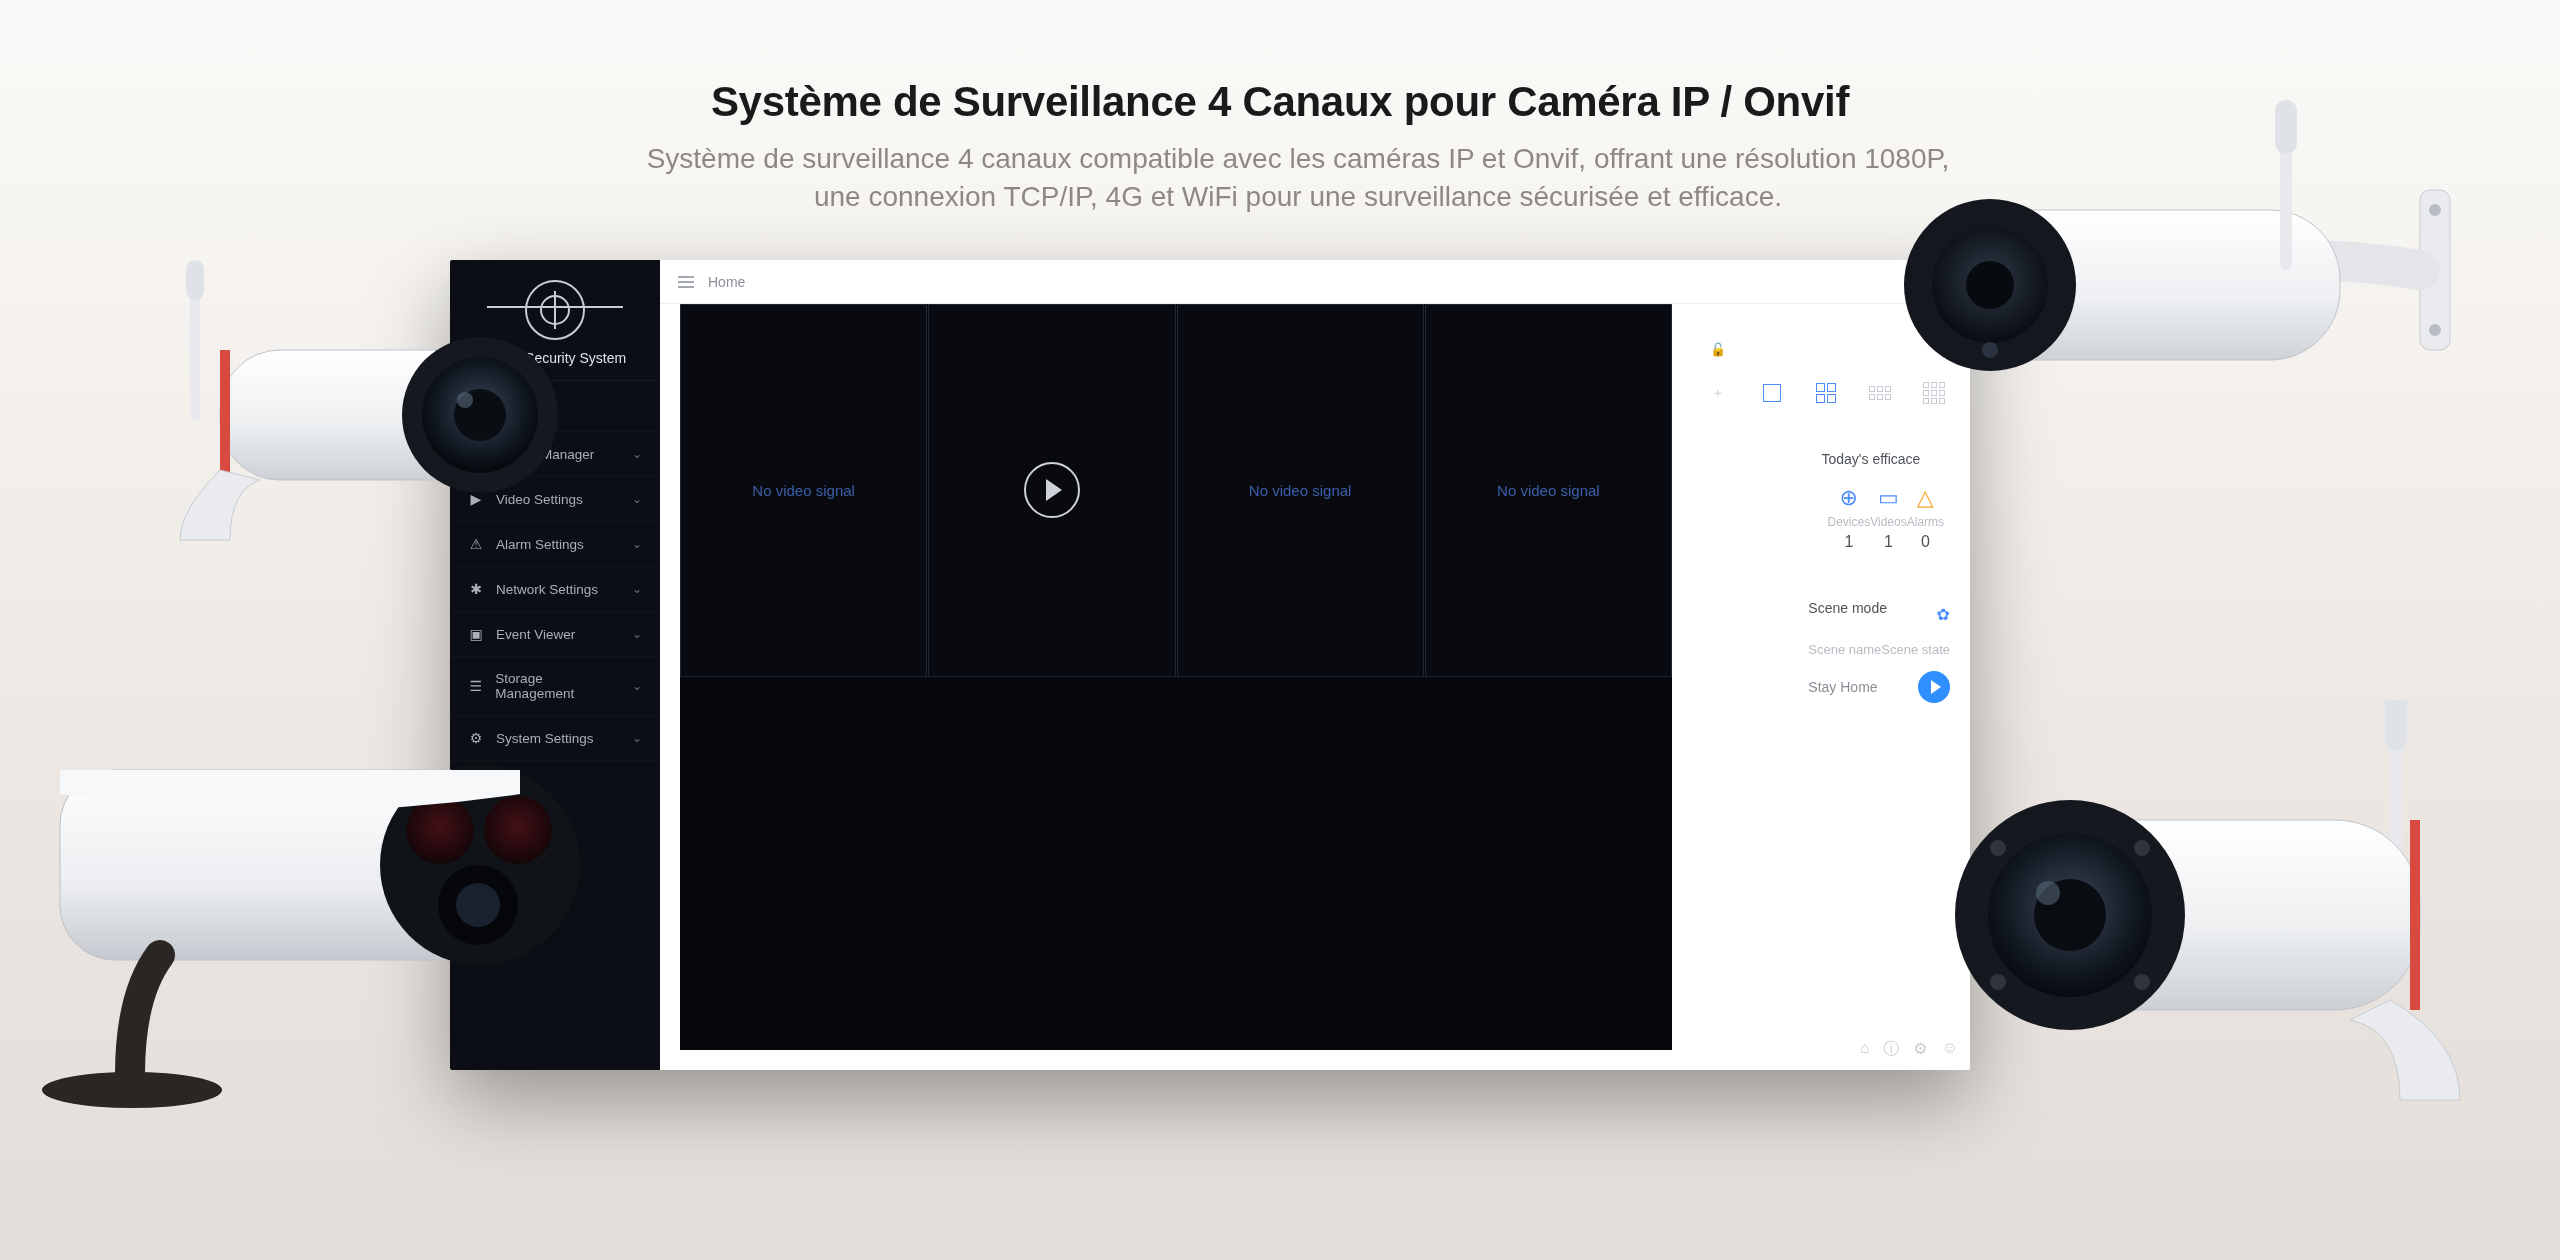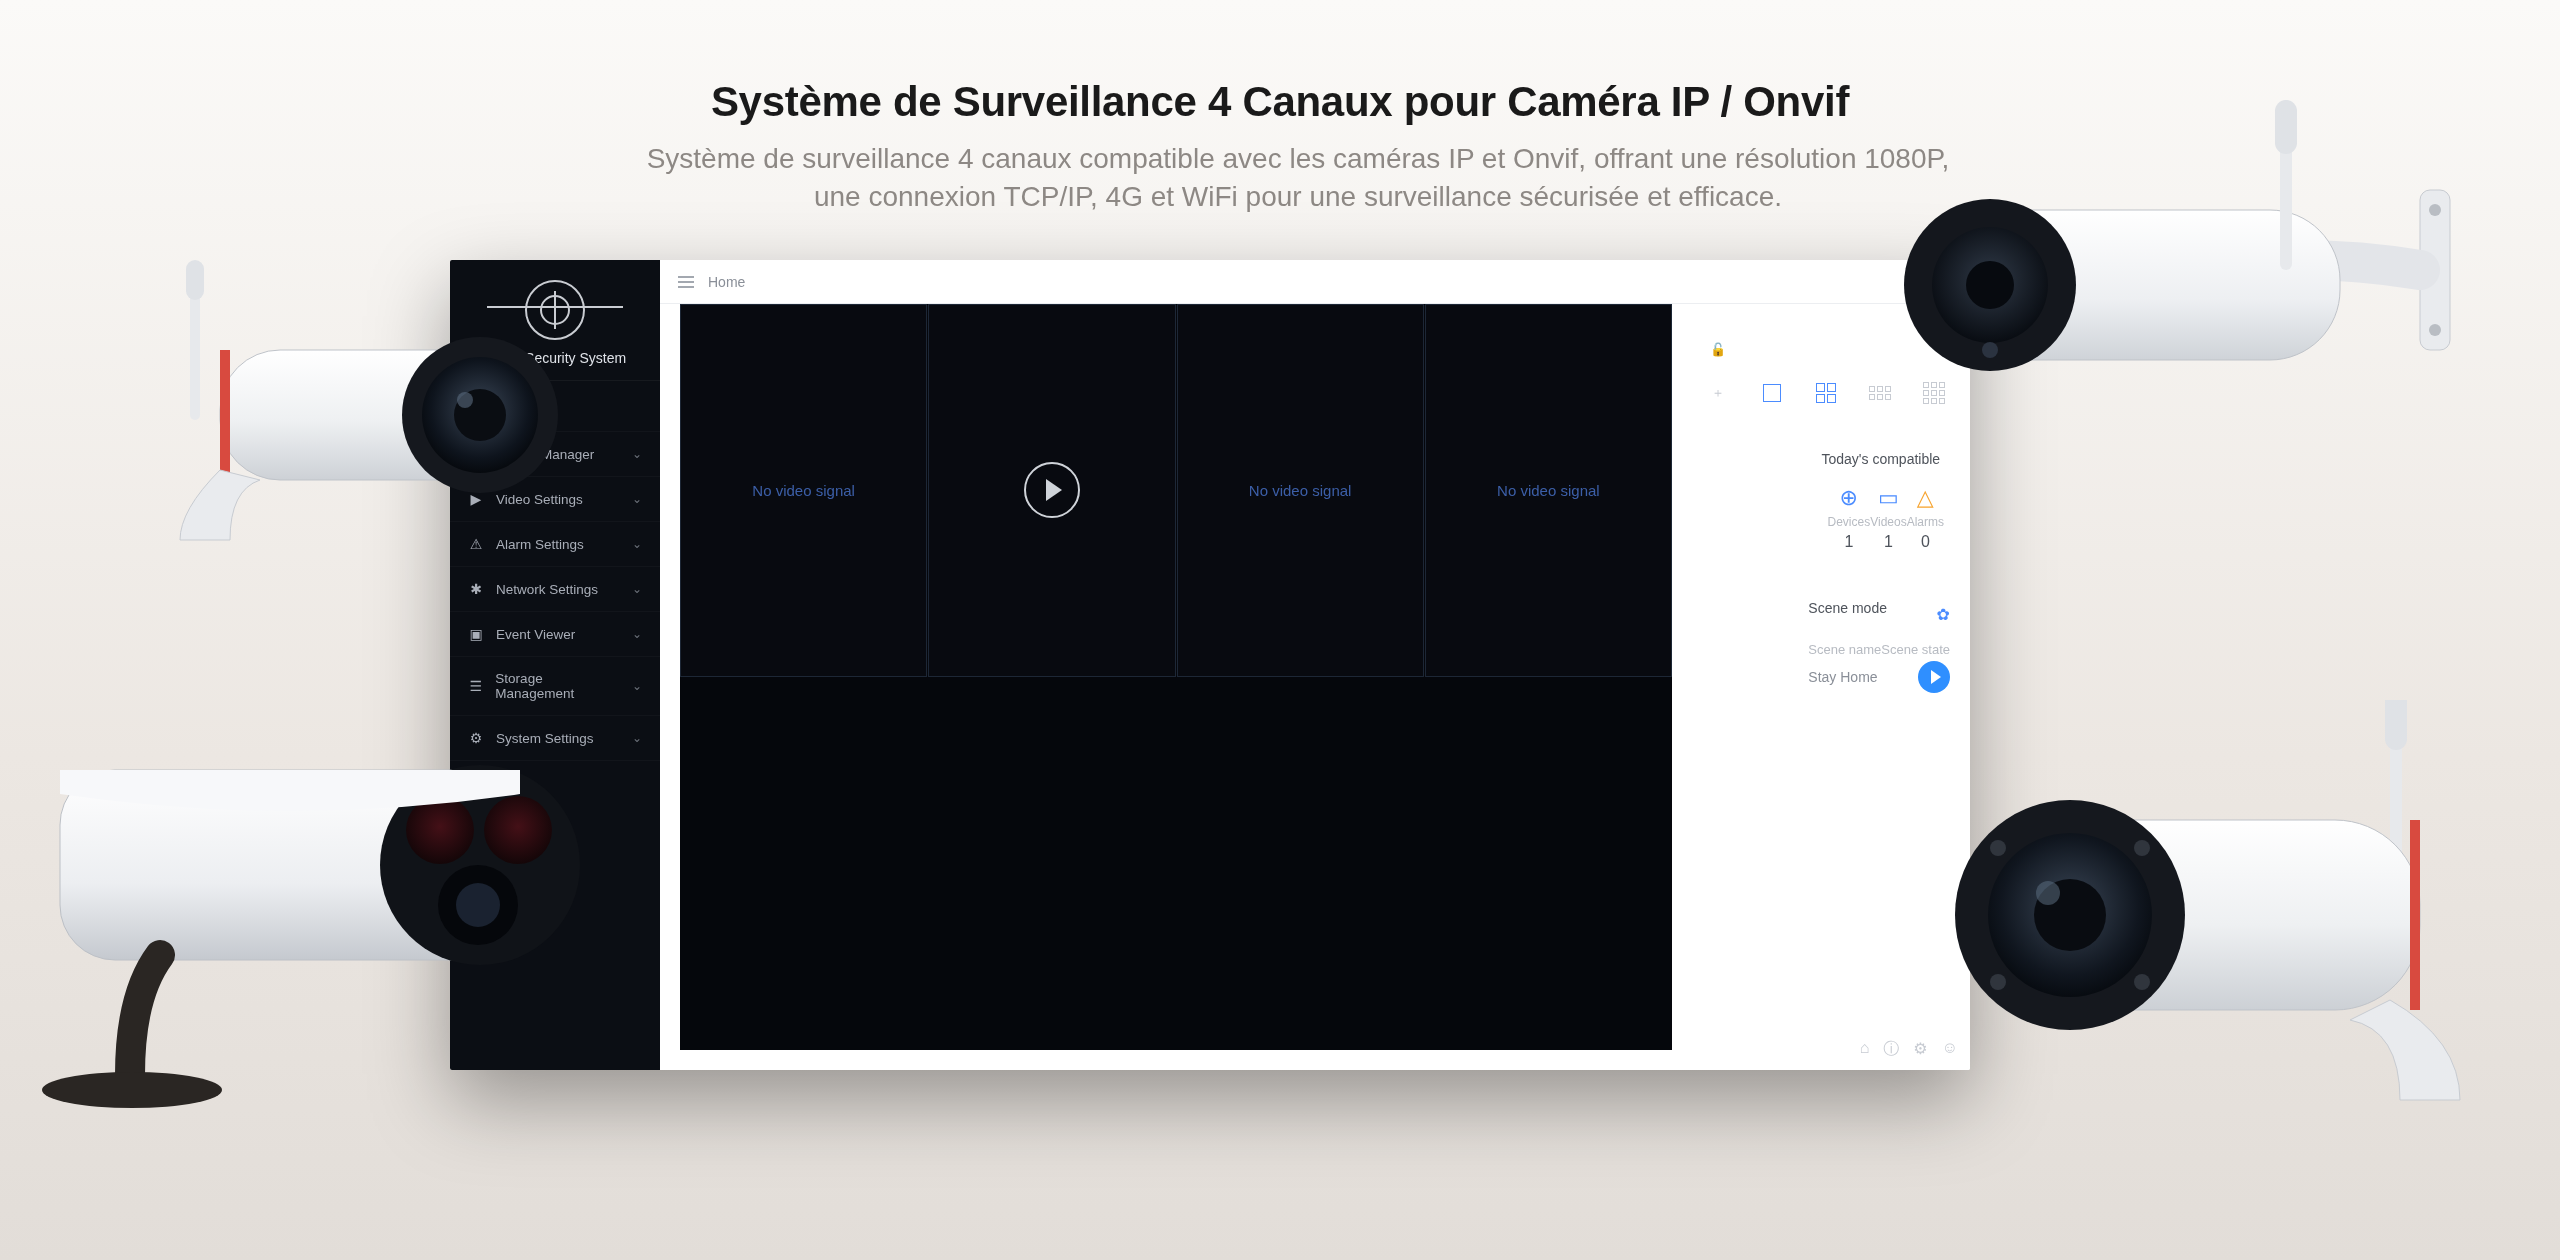--- a/index.html
+++ b/index.html
@@ -182,21 +182,21 @@
   .dash-col { flex:1;}
   .dash-icon { font-size:22px; height:26px; display:flex; align-items:center; justify-content:center; margin-bottom:4px;}
   .dash-icon.blue{ color:#4b8cff;}
   .dash-icon.orange{ color:#f7a531;}
   .dash-label { color:#b7bbc2; font-size:12px;}
   .dash-value { color:#4e535b; font-size:16px; margin-top:4px;}
 
   .scene-header { display:flex; align-items:center; justify-content:space-between;}
   .gear { color:#4b8cff; font-size:16px;}
   .scene-cols { display:flex; justify-content:space-between; margin-top:14px; color:#b7bbc2; font-size:13px;}
-  .scene-row { display:flex; justify-content:space-between; margin-top:4px; align-items:center;}
+  .scene-row { display:flex; justify-content:space-between; margin-top:14px; align-items:center;}
   .scene-name { color:#8a8f98; font-size:14px;}
   .scene-toggle {
     width:32px; height:32px; border-radius:50%; background:#2f8fff;
     display:flex; align-items:center; justify-content:center; color:#fff;
     cursor:pointer;
   }
   .scene-toggle::before{
     content:""; width:0; height:0;
     border-left:10px solid #fff; border-top:7px solid transparent; border-bottom:7px solid transparent;
     margin-left:3px;
@@ -358,21 +358,21 @@
                   <span></span>
                   <span></span>
                 </span>
             </span>
           </div>
         </div>
 
         <div class="sep"></div>
 
         <div class="panel-card">
-          <div class="panel-title">Today's compatible</div>
+          <div class="panel-title">Today's efficace</div>
           <div class="dash-row">
             <div class="dash-col">
               <div class="dash-icon blue">⊕</div>
               <div class="dash-label">Devices</div>
               <div class="dash-value">1</div>
             </div>
             <div class="dash-col">
               <div class="dash-icon blue">▭</div>
               <div class="dash-label">Videos</div>
               <div class="dash-value">1</div>

